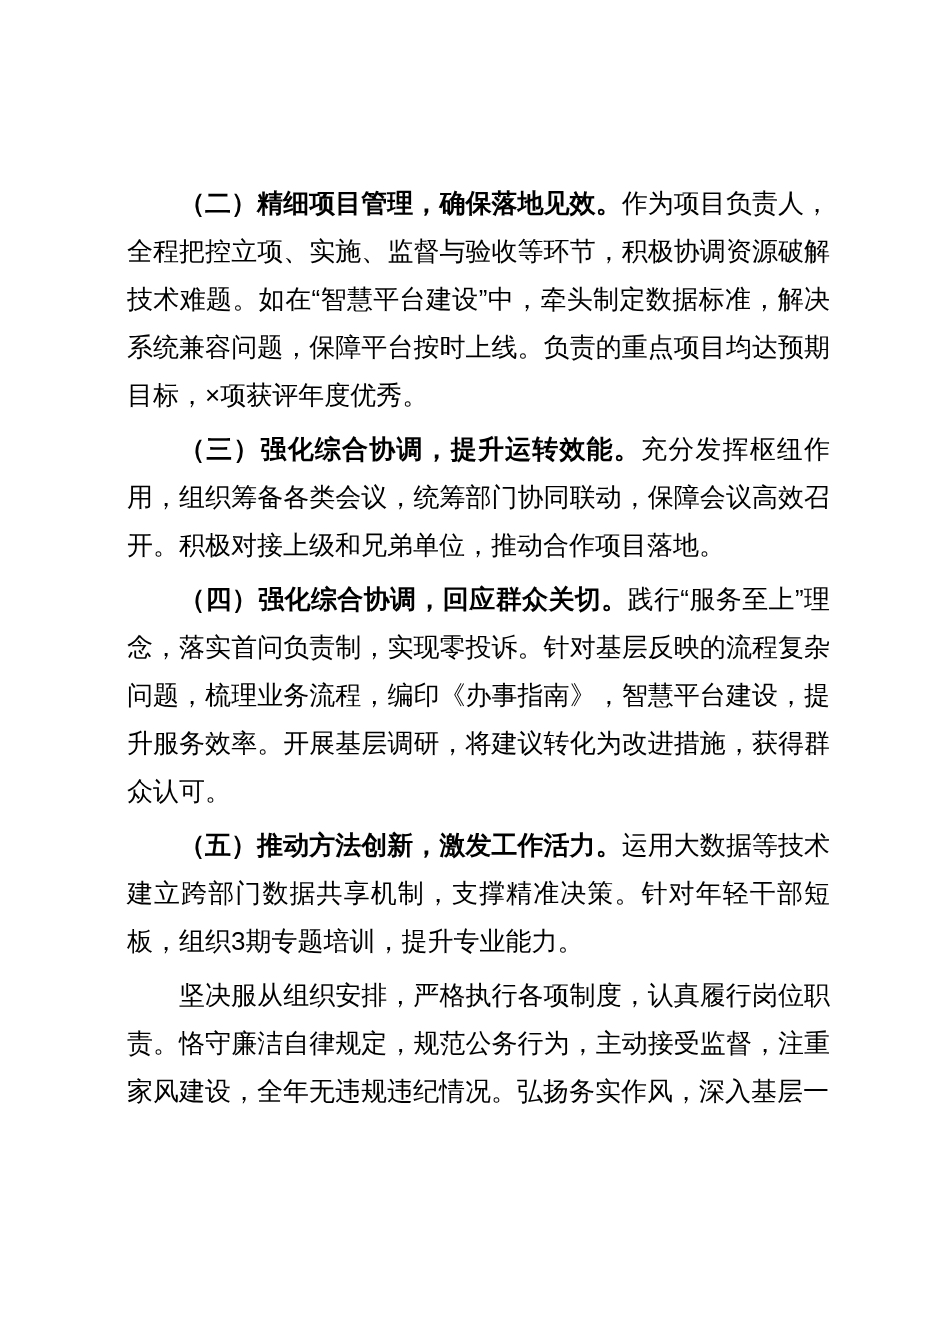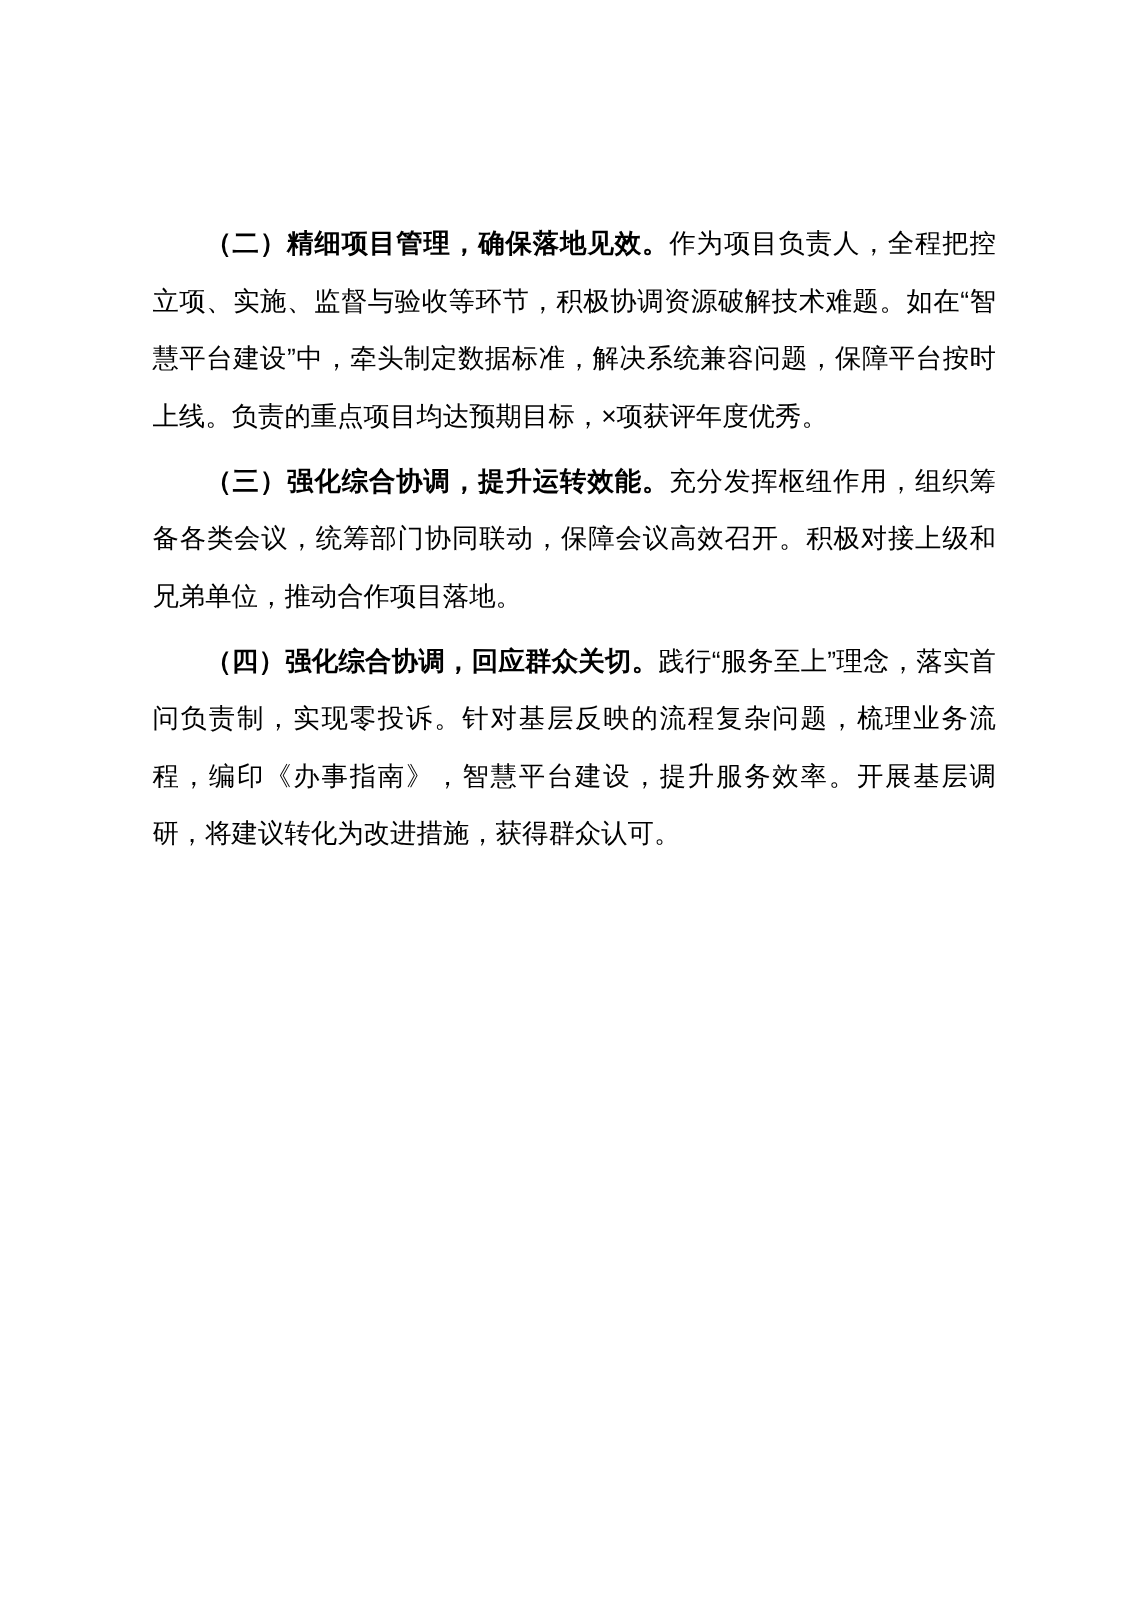--- a/index.html
+++ b/index.html
@@ -16,21 +16,21 @@
     padding: 179px 120px 0 127px;
     overflow: hidden;
     font-family: "Liberation Sans", "DejaVu Sans", sans-serif;
     color: #000000;
   }
   .doc-body {
     width: 703px;
   }
   .doc-body p {
     margin: 0;
-    font-size: 22px;
+    font-size: 26px;
     line-height: 48px;
     text-align: justify;
     text-justify: inter-ideograph;
     text-indent: 2em;
     letter-spacing: 0;
     word-break: normal;
     color: #000000;
   }
   .doc-body p + p {
     margin-top: 6px;
@@ -53,17 +53,23 @@
     </p>
 
     <p>
       <strong>（三）强化综合协调，提升运转效能。</strong><span>充分发挥枢纽作用，组织筹备各类会议，统筹部门协同联动，保障会议高效召开。积极对接上级和兄弟单位，推动合作项目落地。</span>
     </p>
 
     <p>
       <strong>（四）强化综合协调，回应群众关切。</strong><span>践行“服务至上”理念，落实首问负责制，实现零投诉。针对基层反映的流程复杂问题，梳理业务流程，编印《办事指南》，智慧平台建设，提升服务效率。开展基层调研，将建议转化为改进措施，获得群众认可。</span>
     </p>
 
+    <p>
+      <strong>（五）推动方法创新，激发工作活力。</strong><span>运用大数据等技术建立跨部门数据共享机制，支撑精准决策。针对年轻干部短板，组织3期专题培训，提升专业能力。</span>
+    </p>
 
 
+    <p>
+      <span>坚决服从组织安排，严格执行各项制度，认真履行岗位职责。恪守廉洁自律规定，规范公务行为，主动接受监督，注重家风建设，全年无违规违纪情况。弘扬务实作风，深入基层一</span>
+    </p>
 
   </div>
 </div>
 
 </body></html>

